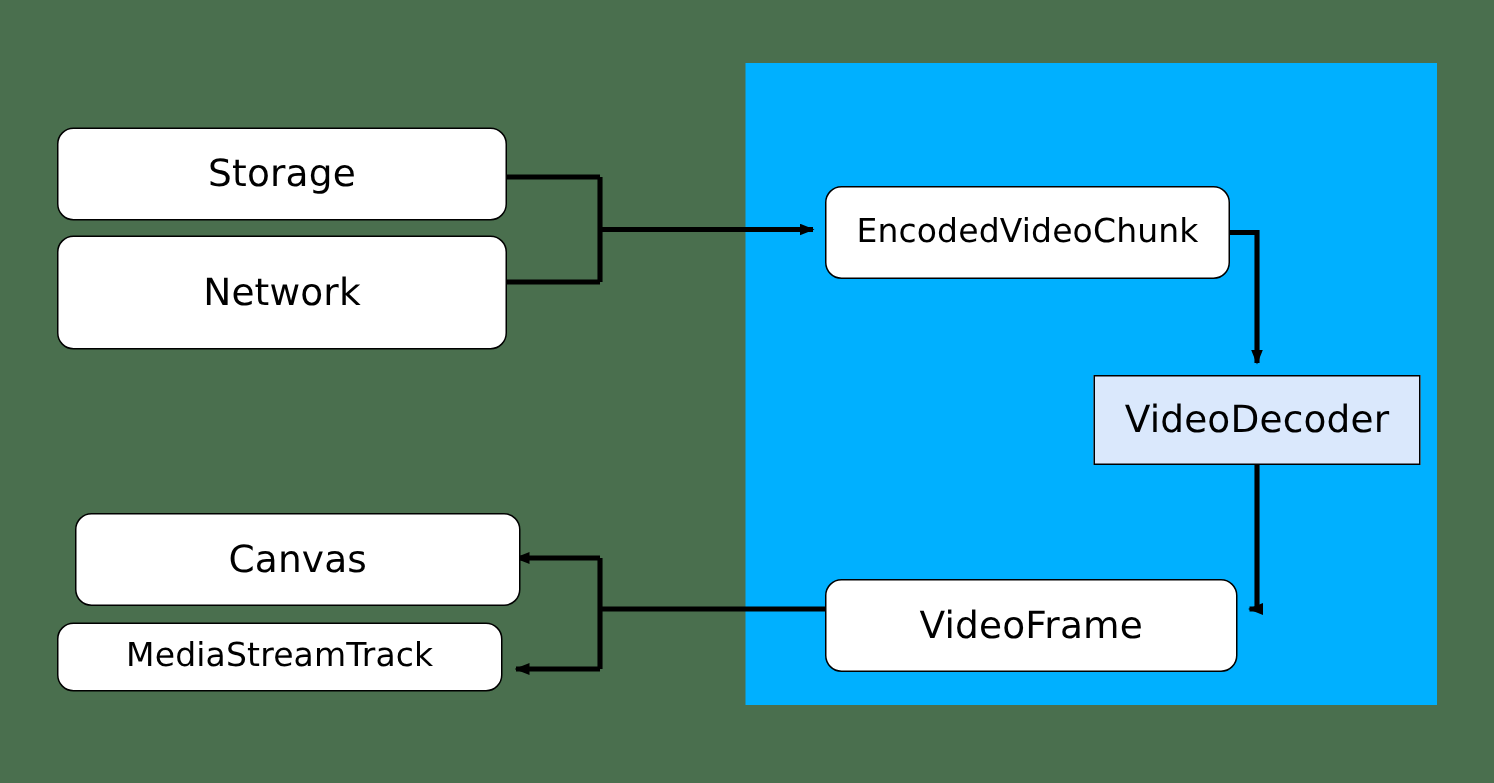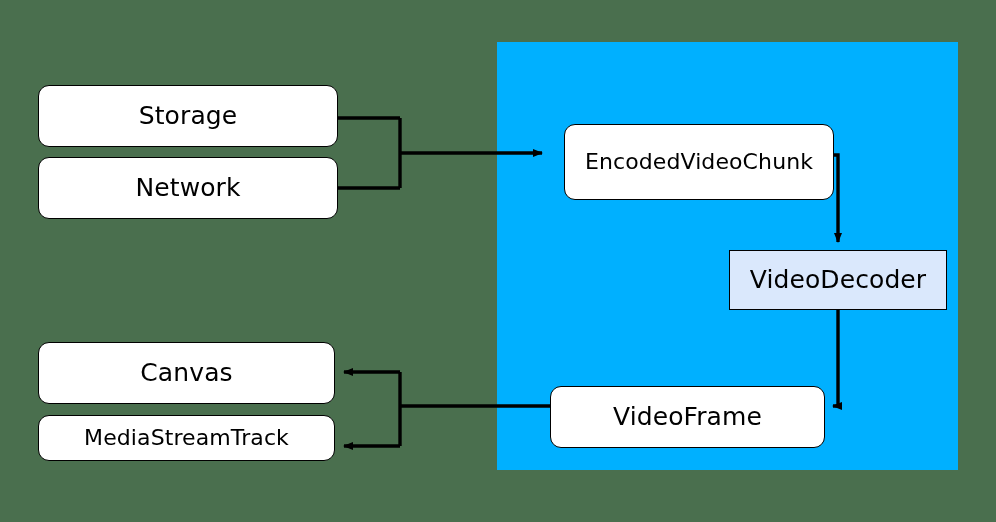--- a/index.html
+++ b/index.html
@@ -85,37 +85,37 @@
     <path d="M550,406 L400,406" fill="none" stroke="#000000" stroke-width="3.4"></path>
     <path d="M400,372 L400,446" fill="none" stroke="#000000" stroke-width="3.4"></path>
     <path d="M400,372 L344,372" fill="none" stroke="#000000" stroke-width="3.4" marker-end="url(#arrow)"></path>
     <path d="M400,446 L344,446" fill="none" stroke="#000000" stroke-width="3.4" marker-end="url(#arrow)"></path>
   </svg>
 
   <div class="node rounded" style="left:38px; top:85px; width:300px; height:62px;">
     <span>Storage</span>
   </div>
 
-  <div class="node rounded" style="left:38px; top:157px; width:300px; height:62px;">
+  <div class="node rounded" style="left:38px; top:157px; width:300px; height:76px;">
     <span>Network</span>
   </div>
 
-  <div class="node rounded small" style="left:564px; top:124px; width:270px; height:76px;">
+  <div class="node rounded small" style="left:550px; top:124px; width:270px; height:62px;">
     <span>EncodedVideoChunk</span>
   </div>
 
   <div class="node square accent" style="left:729px; top:250px; width:218px; height:60px;">
     <span>VideoDecoder</span>
   </div>
 
   <div class="node rounded" style="left:550px; top:386px; width:275px; height:62px;">
     <span>VideoFrame</span>
   </div>
 
-  <div class="node rounded" style="left:38px; top:342px; width:297px; height:62px;">
+  <div class="node rounded" style="left:50px; top:342px; width:297px; height:62px;">
     <span>Canvas</span>
   </div>
 
   <div class="node rounded small" style="left:38px; top:415px; width:297px; height:46px;">
     <span>MediaStreamTrack</span>
   </div>
 
 </div>
 
 </body></html>

